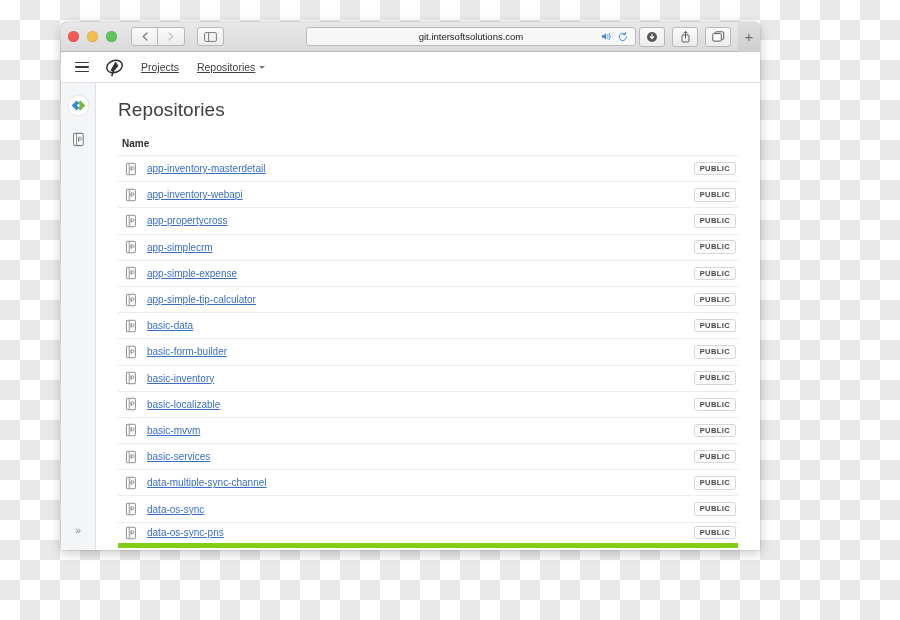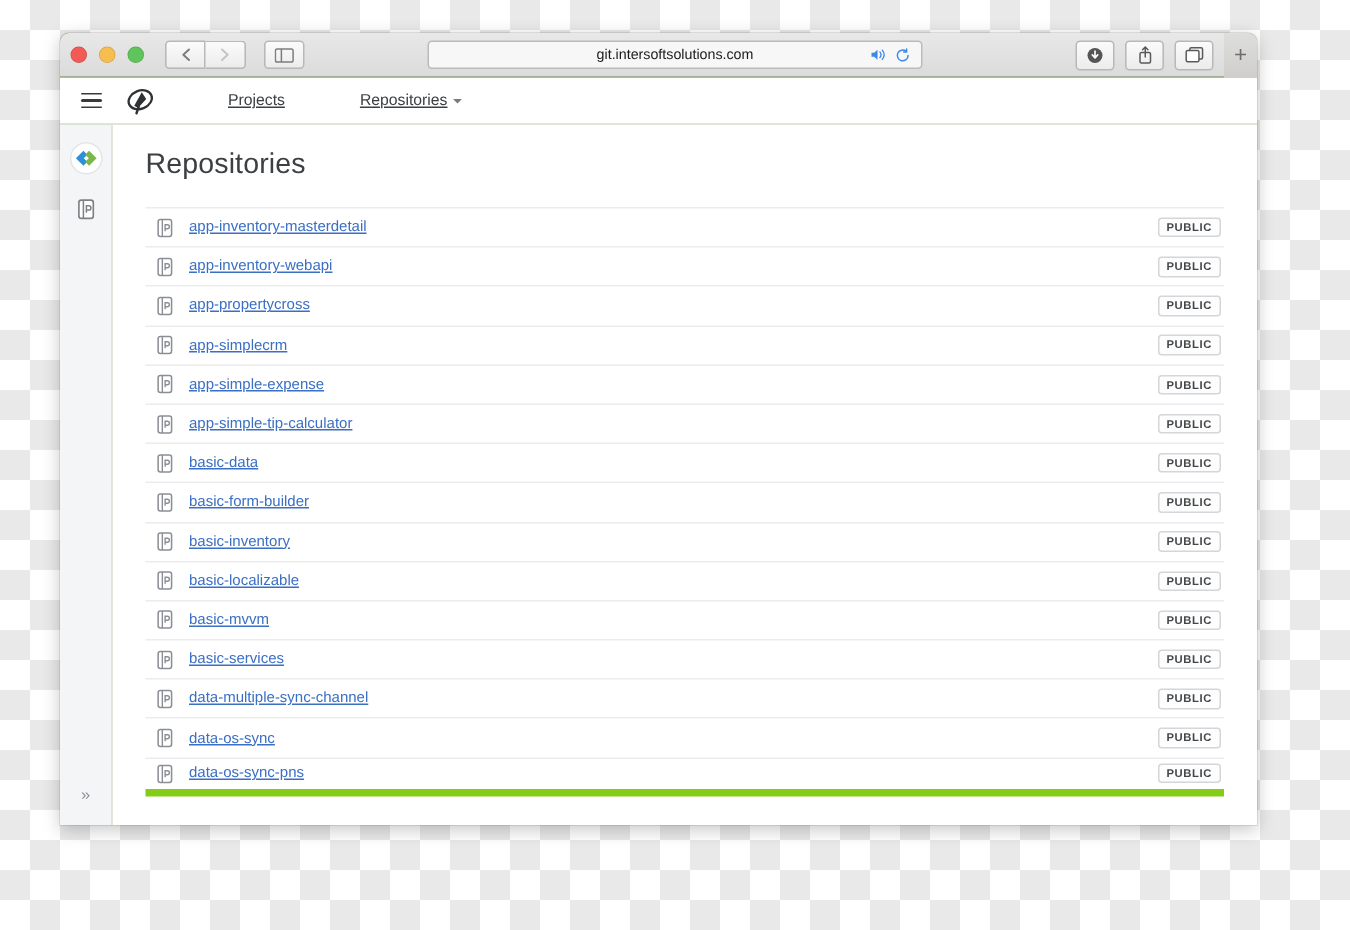--- a/index.html
+++ b/index.html
@@ -18,25 +18,25 @@
       linear-gradient(45deg, #e9e9e9 25%, transparent 25%, transparent 75%, #e9e9e9 75%),
       linear-gradient(45deg, #e9e9e9 25%, transparent 25%, transparent 75%, #e9e9e9 75%);
     background-size: 40px 40px;
     background-position: 0 0, 20px 20px;
     position: relative;
   }
 
   
   .browser-window {
     position: absolute;
-    left: 40px;
+    left: 61px;
     top: 22px;
-    width: 798px;
+    width: 699px;
     height: 528px;
-    background: #4d7c0f;
+    background: #737373;
     border-radius: 6px 6px 0 0;
     box-shadow: 0 3px 12px rgba(0,0,0,0.22), 0 0 0 0.5px rgba(0,0,0,0.12);
     overflow: hidden;
   }
 
   
   .titlebar {
     height: 30px;
     background: linear-gradient(to bottom, #e9e8e8 0%, #dcdbdb 100%);
     border-bottom: 1px solid #b6b5b5;
@@ -124,21 +124,21 @@
   .hamburger { width: 14px; display: flex; flex-direction: column; gap: 3px; margin-right: 14px; }
   .hamburger i { display: block; height: 1.5px; background: #3a3a3a; border-radius: 1px; }
 
   .brand-logo { width: 22px; height: 22px; margin-right: 16px; display:flex; align-items:center; justify-content:center; }
 
   .nav-link {
     font-size: 10.5px;
     color: #3c4043;
     margin-right: 18px;
     white-space: nowrap;
-    display: flex; align-items: center; gap: 4px; margin-left: 32px;
+    display: flex; align-items: center; gap: 4px;
   }
   .caret {
     width: 0; height: 0;
     border-left: 3px solid transparent;
     border-right: 3px solid transparent;
     border-top: 3.5px solid #7a7a7a;
     display:inline-block;
   }
 
   .header-right {
@@ -366,20 +366,21 @@
           <line x1="5.6" y1="1.4" x2="5.6" y2="13.6" stroke="#7d8084" stroke-width="1"></line>
           <path d="M7.6 5.2h1.6a1.4 1.4 0 0 1 0 2.8H7.6z M7.6 5.2v4.6" fill="none" stroke="#7d8084" stroke-width="1"></path>
         </svg>
       </div>
       <div class="rail-expand">»</div>
     </div>
 
     <div class="content">
       <div class="page-title">Repositories</div>
 
+      <div class="col-head">Name</div>
 
       <div>
 
         <div class="repo-row">
           <span class="repo-icon"><svg width="14" height="14" viewBox="0 0 15 15">
                 <rect x="2.6" y="1.4" width="9.6" height="12.2" rx="1.6" fill="#fff" stroke="#8b8f95" stroke-width="1.1"></rect>
                 <line x1="5.6" y1="1.4" x2="5.6" y2="13.6" stroke="#8b8f95" stroke-width="1"></line>
                 <path d="M7.6 5.2h1.6a1.4 1.4 0 0 1 0 2.8H7.6z M7.6 5.2v4.6" fill="none" stroke="#8b8f95" stroke-width="1"></path>
               </svg></span>
           <a class="repo-name" href="#">app-inventory-masterdetail</a>

